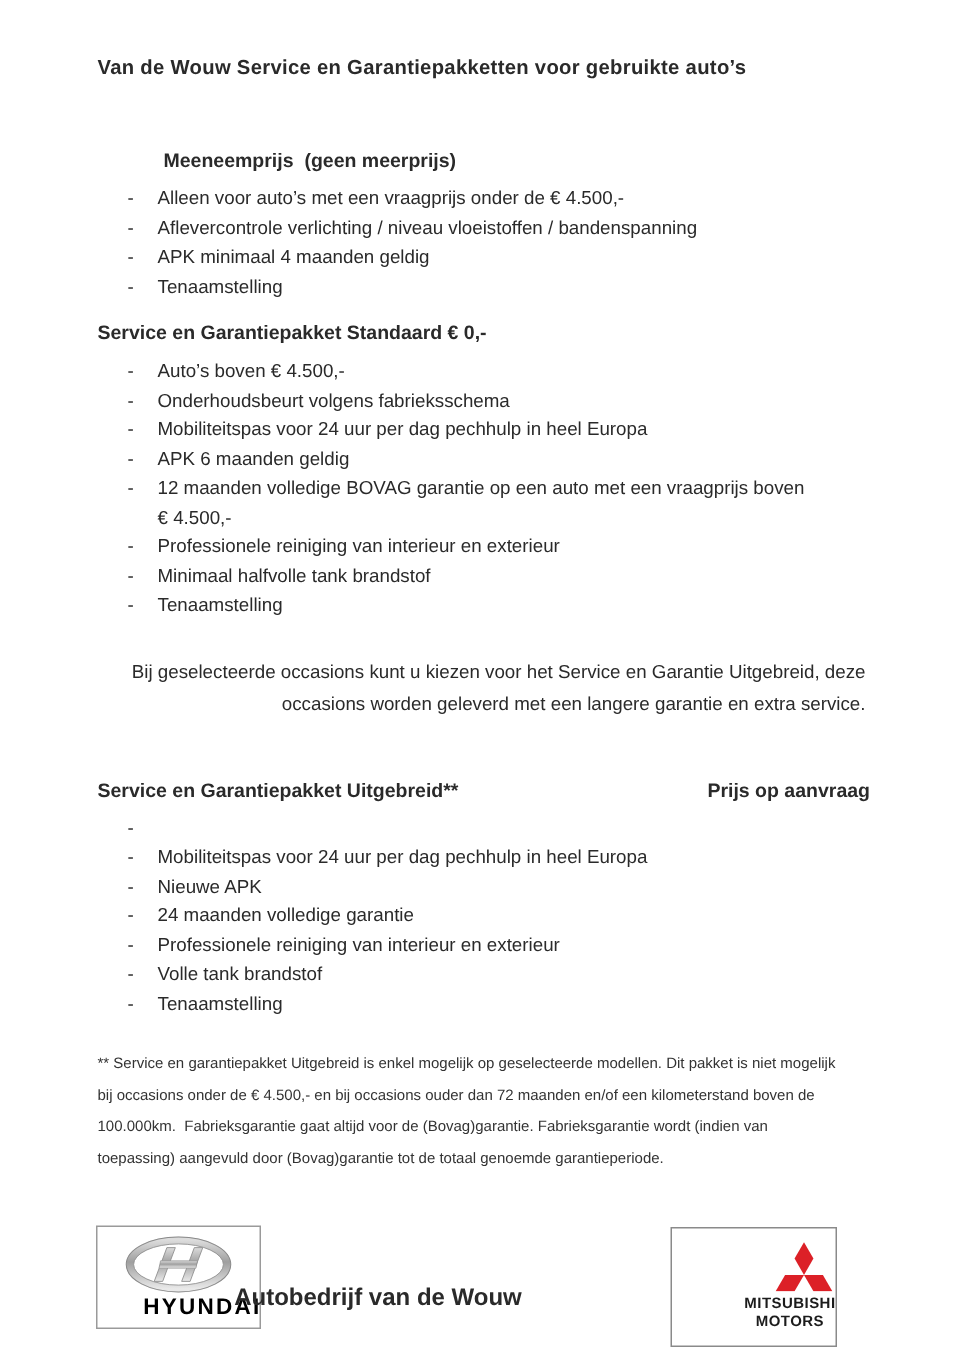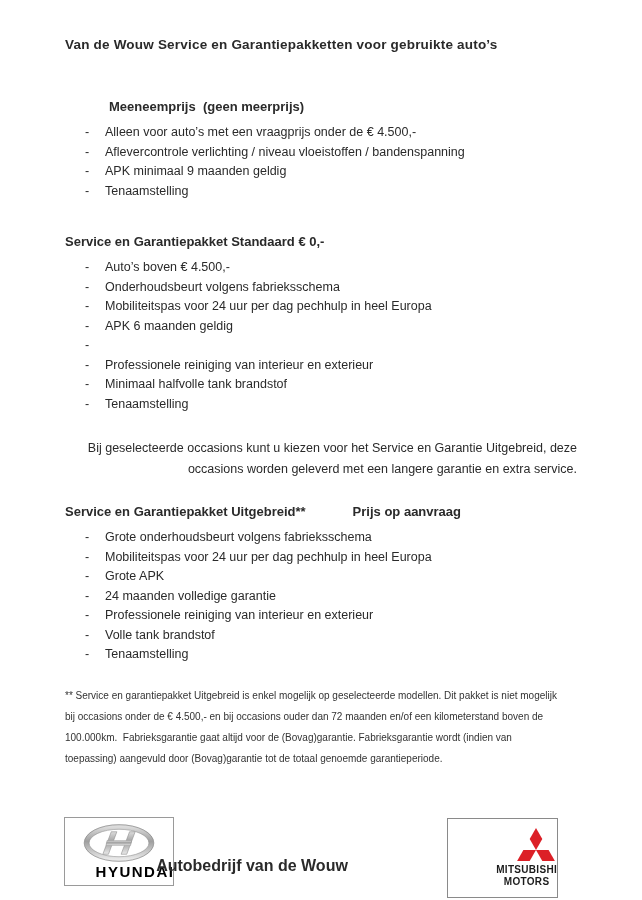--- a/index.html
+++ b/index.html
@@ -17,22 +17,22 @@
     padding:36px 62px 0 65px;
   }
   .title {
     font-size:13.5px; font-weight:700; letter-spacing:0.2px;
     line-height:18px; white-space:pre-wrap;
   }
   .heading {
     font-size:13px; font-weight:700; line-height:17px; white-space:pre-wrap;
   }
   .h1 { margin-top:44px;padding-left:44px; }
-  .h2 { margin-top:32px; }
-  .heading-row { margin-top:23px; display:flex; gap:47px; align-items:baseline; }
+  .h2 { margin-top:12px; }
+  .heading-row { margin-top:38px; display:flex; gap:47px; align-items:baseline;justify-content:space-between; }
   ul.list { list-style:none; margin-top:8px; }
   ul.list li {
     display:flex; align-items:flex-start;
     font-size:12.5px; line-height:19.5px;
     padding-left:20px;
   }
   .dash { flex:0 0 20px; }
   .btext { max-width:455px; }
   .para {
     margin-top:24px; font-size:12.5px; line-height:21px; max-width:512px;text-align:right;
@@ -74,21 +74,21 @@
     <li>
         <span class="dash">-</span>
         <span class="btext">Alleen voor auto’s met een vraagprijs onder de € 4.500,-</span>
       </li>
     <li>
         <span class="dash">-</span>
         <span class="btext">Aflevercontrole verlichting / niveau vloeistoffen / bandenspanning</span>
       </li>
     <li>
         <span class="dash">-</span>
-        <span class="btext">APK minimaal 9 maanden geldig</span>
+        <span class="btext">APK minimaal 4 maanden geldig</span>
       </li>
     <li>
         <span class="dash">-</span>
         <span class="btext">Tenaamstelling</span>
       </li>
   </ul>
 
   <h2 class="heading h2">Service en Garantiepakket Standaard € 0,-</h2>
   <ul class="list">
     <li>
@@ -102,20 +102,21 @@
     <li>
         <span class="dash">-</span>
         <span class="btext">Mobiliteitspas voor 24 uur per dag pechhulp in heel Europa</span>
       </li>
     <li>
         <span class="dash">-</span>
         <span class="btext">APK 6 maanden geldig</span>
       </li>
     <li>
         <span class="dash">-</span>
+        <span class="btext">12 maanden volledige BOVAG garantie op een auto met een vraagprijs boven €&nbsp;4.500,-</span>
       </li>
     <li>
         <span class="dash">-</span>
         <span class="btext">Professionele reiniging van interieur en exterieur</span>
       </li>
     <li>
         <span class="dash">-</span>
         <span class="btext">Minimaal halfvolle tank brandstof</span>
       </li>
     <li>
@@ -126,29 +127,28 @@
 
   <p class="para">Bij geselecteerde occasions kunt u kiezen voor het Service en Garantie Uitgebreid, deze occasions worden geleverd met een langere garantie en extra service.</p>
 
   <div class="heading-row">
     <h2 class="heading">Service en Garantiepakket Uitgebreid**</h2>
     <h2 class="heading">Prijs op aanvraag</h2>
   </div>
   <ul class="list">
     <li>
         <span class="dash">-</span>
-        <span class="btext">Grote onderhoudsbeurt volgens fabrieksschema</span>
       </li>
     <li>
         <span class="dash">-</span>
         <span class="btext">Mobiliteitspas voor 24 uur per dag pechhulp in heel Europa</span>
       </li>
     <li>
         <span class="dash">-</span>
-        <span class="btext">Grote APK</span>
+        <span class="btext">Nieuwe APK</span>
       </li>
     <li>
         <span class="dash">-</span>
         <span class="btext">24 maanden volledige garantie</span>
       </li>
     <li>
         <span class="dash">-</span>
         <span class="btext">Professionele reiniging van interieur en exterieur</span>
       </li>
     <li>

